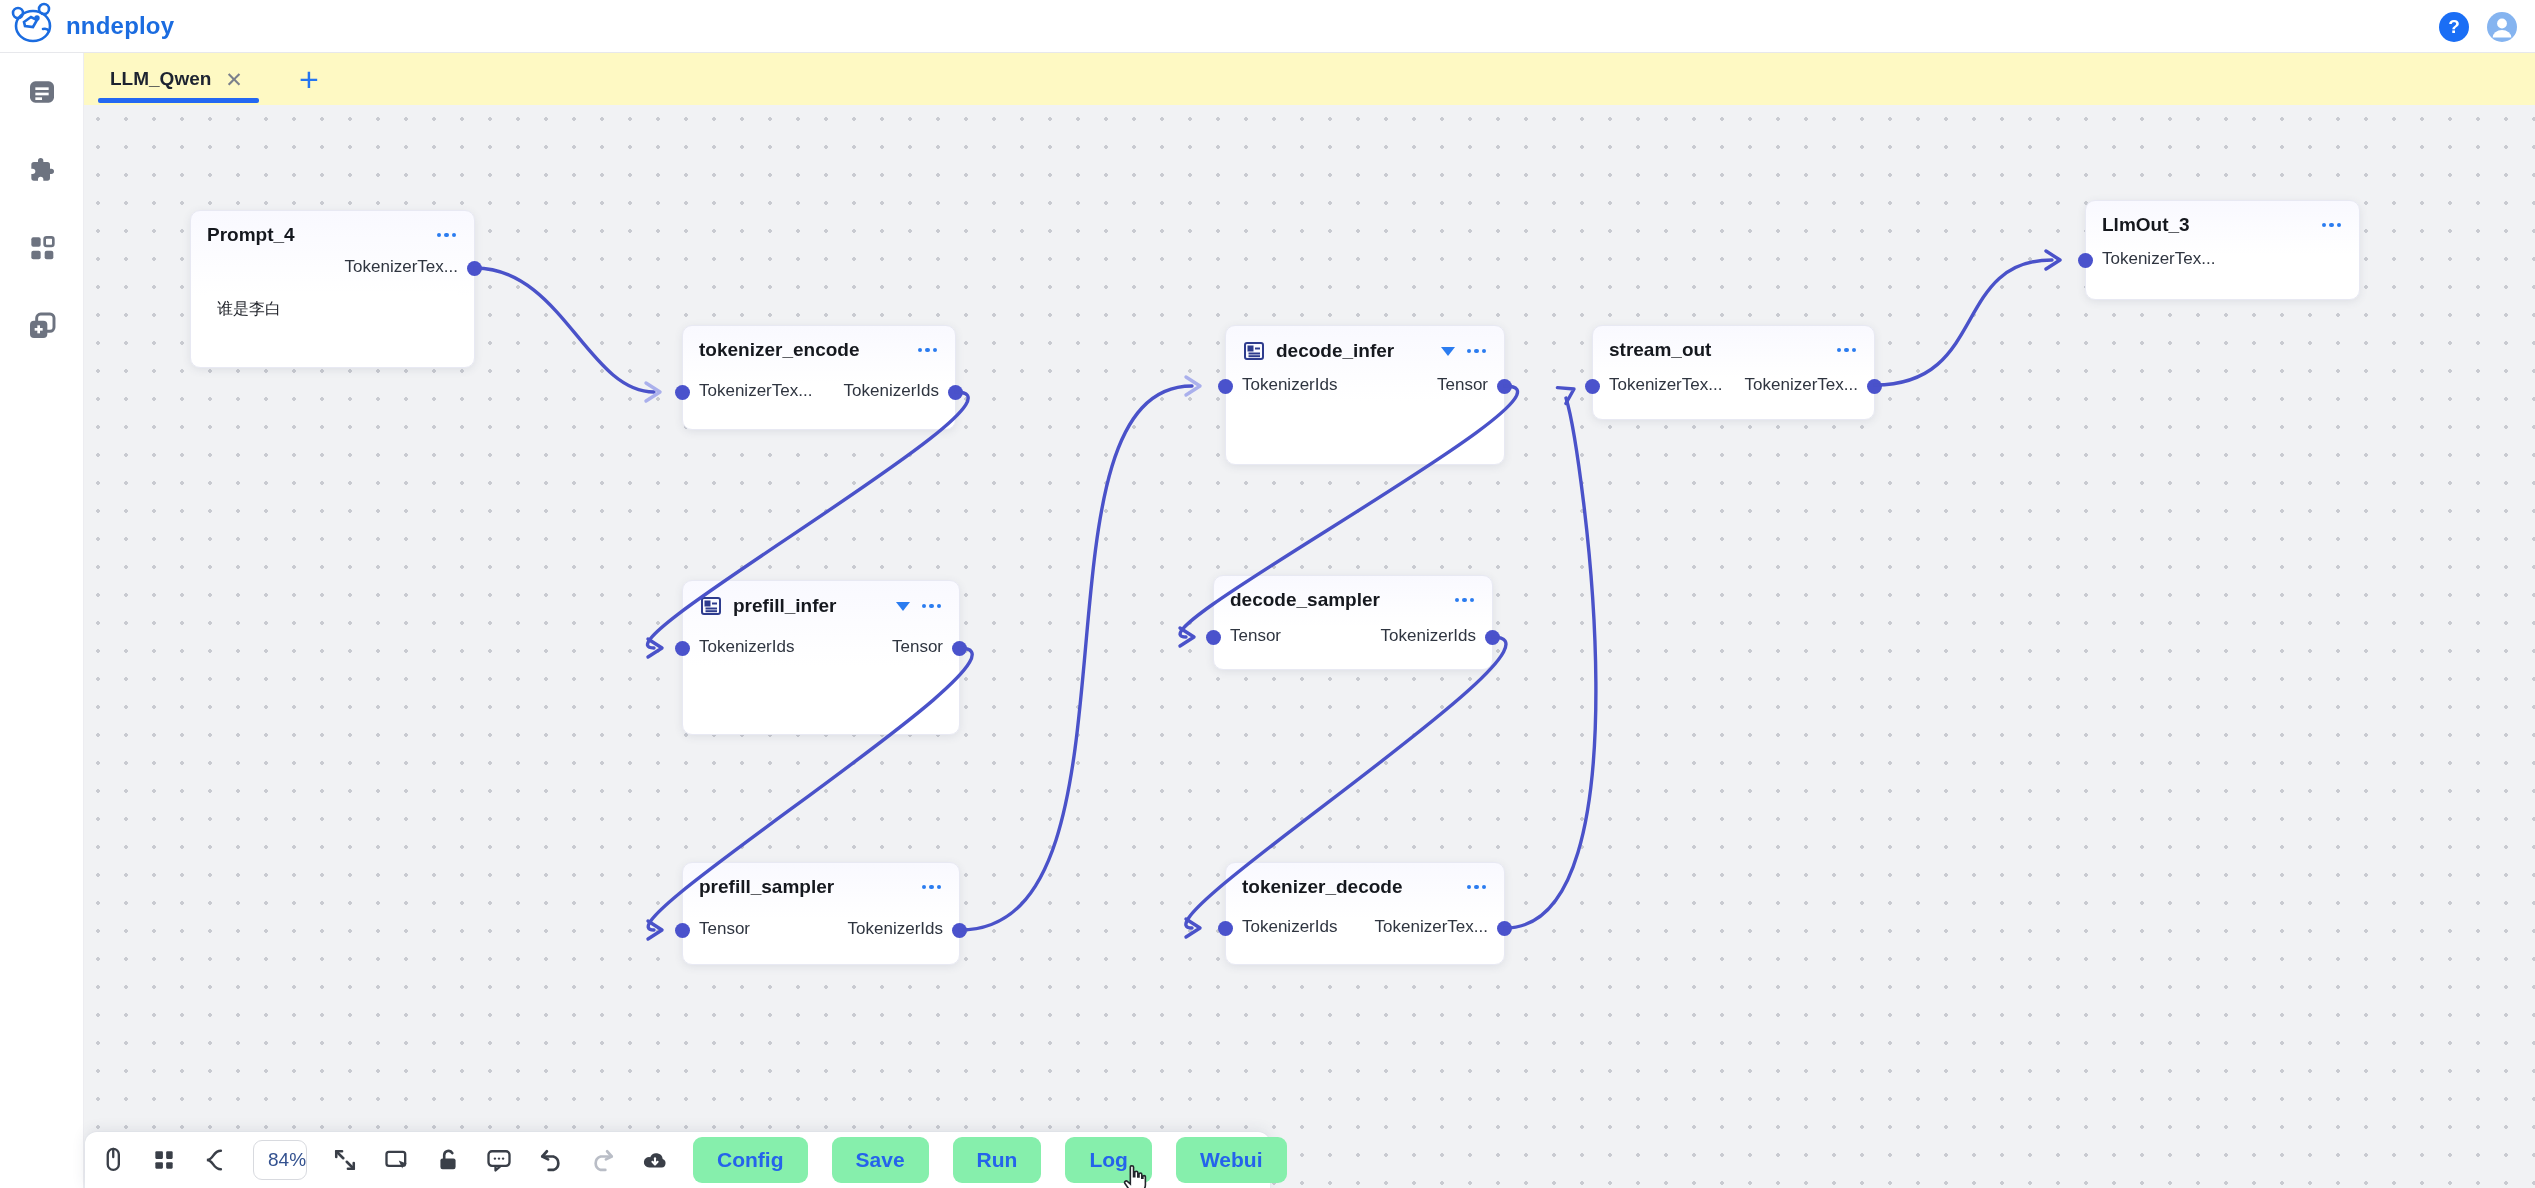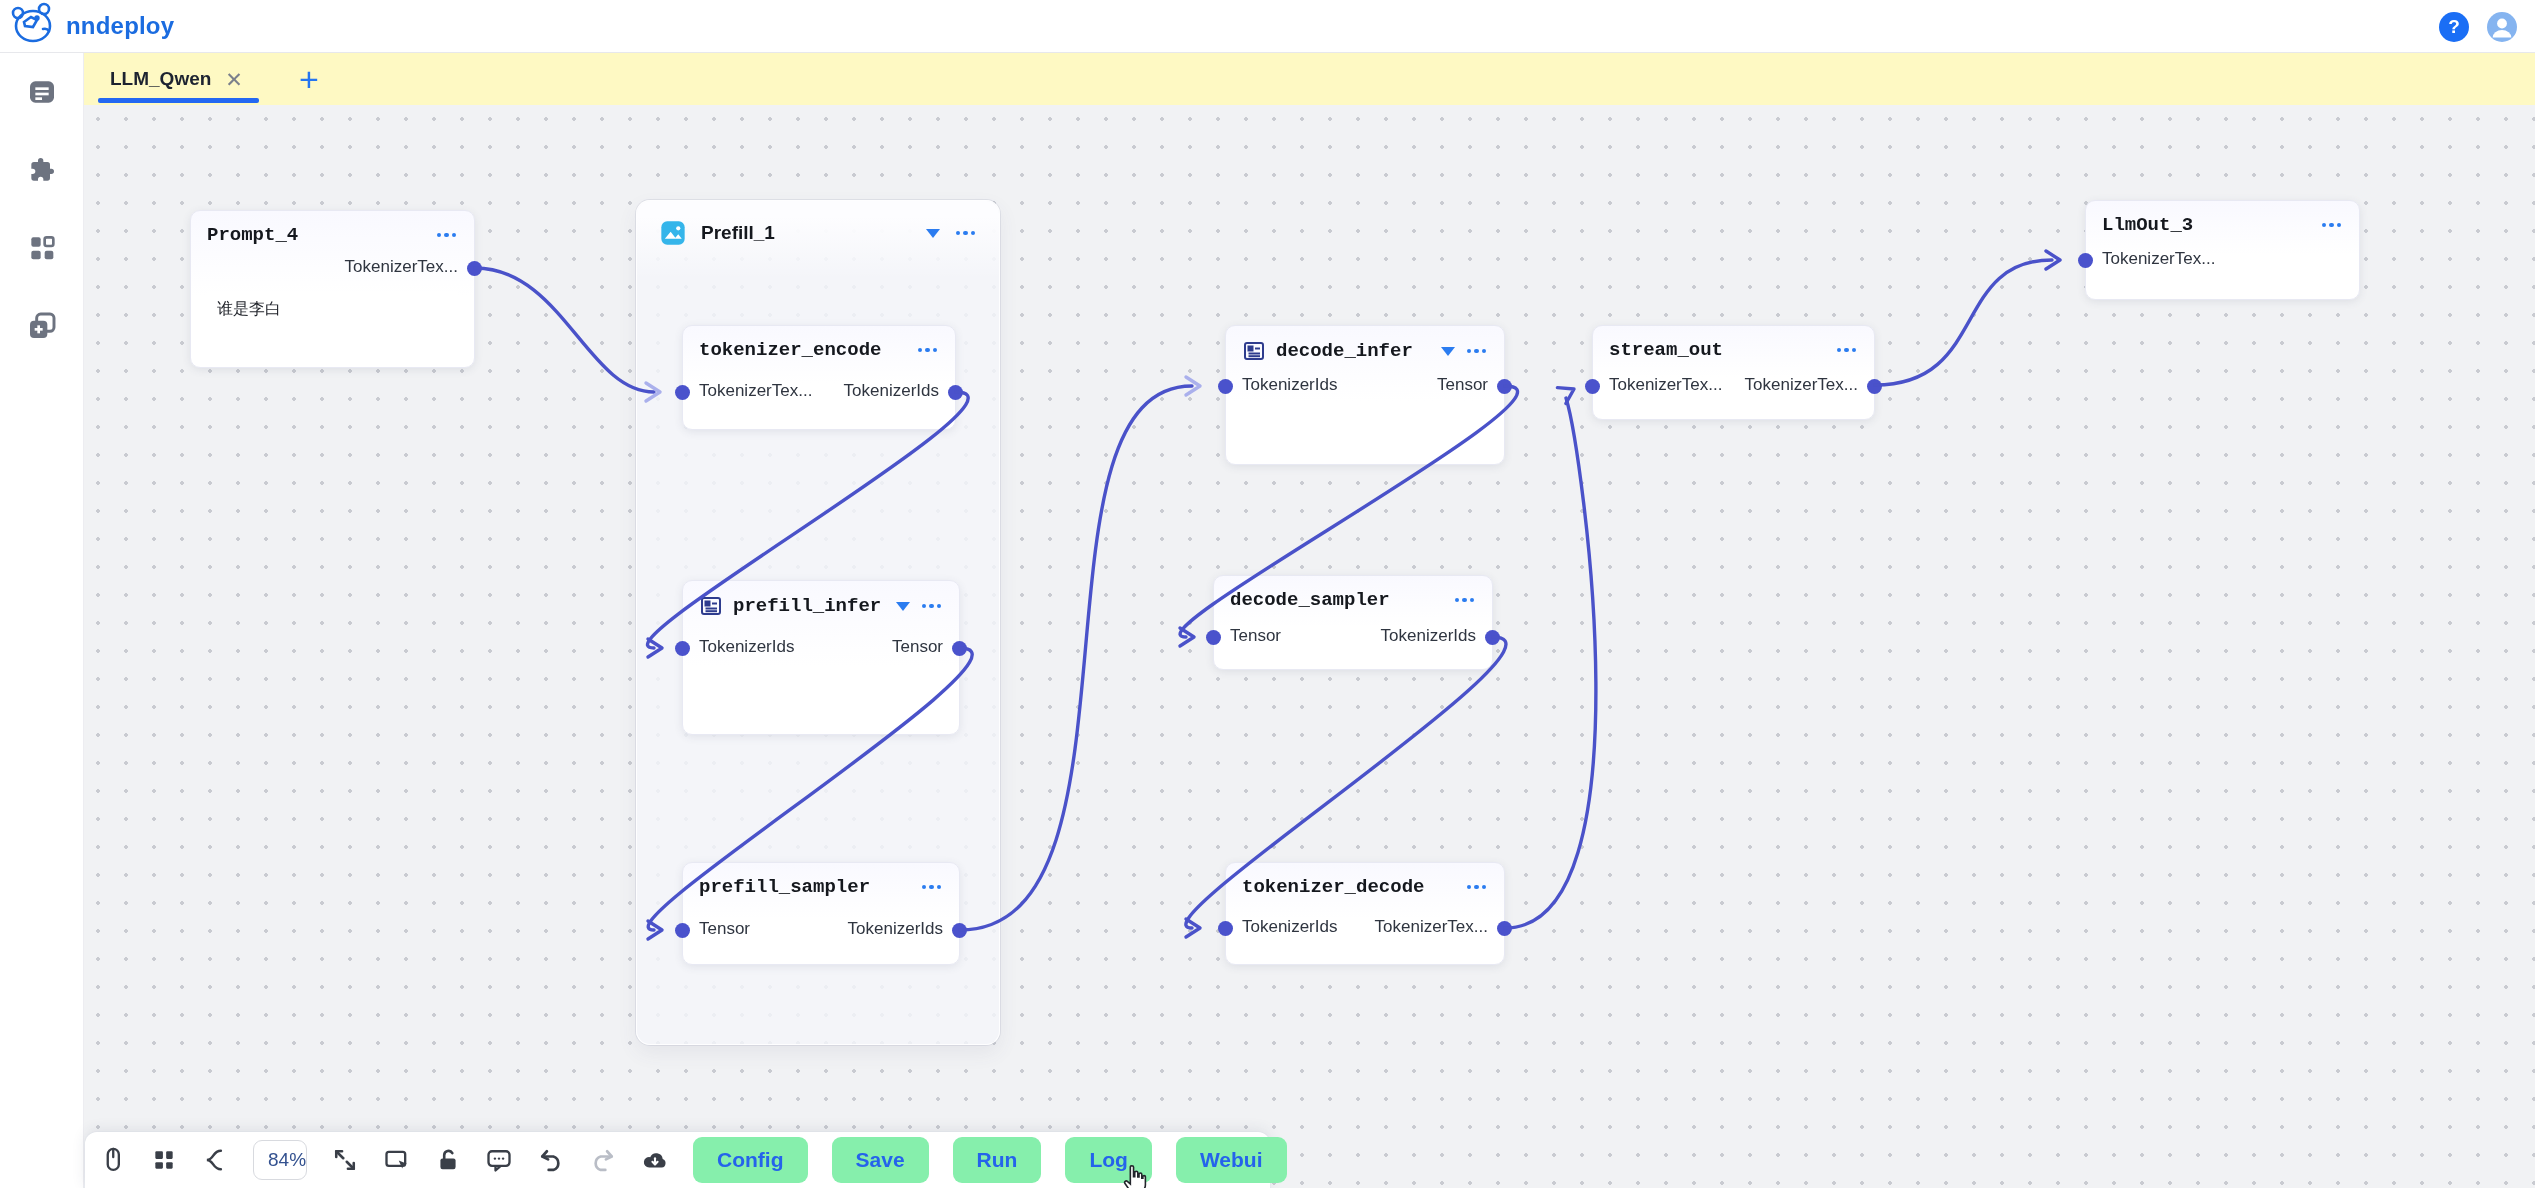--- a/index.html
+++ b/index.html
@@ -46,21 +46,21 @@
   .group::before { content:""; position:absolute; left:0; right:0; top:0; height:78px; border-radius:13px 13px 0 0;
     background:linear-gradient(180deg,#fdfdff 20%,rgba(250,250,253,0)); }
   .g-head { position:relative; display:flex; align-items:center; gap:14px; padding:18px 22px 0 22px; }
   .g-title { font-size:19px; font-weight:700; color:#15181e; flex:1; }
 
   
   .node { position:absolute; z-index:3; border-radius:10px;
     background:linear-gradient(180deg,#f9f9ff 0%,#ffffff 55%);
     border:1px solid #e8e9f3; box-shadow:0 2px 8px rgba(60,64,100,0.10); }
   .n-head { display:flex; align-items:center; gap:10px; padding:13px 16px 0 16px; }
-  .n-title { font-size:19px; font-weight:700; color:#15181e; flex:1; white-space:nowrap;font-family:Liberation Mono, monospace; }
+  .n-title { font-size:19px; font-weight:700; color:#15181e; flex:1; white-space:nowrap; }
   .ports { position:absolute; left:0; right:0; display:flex; justify-content:space-between;
     padding:0 16px; font-size:17px; color:#2f3540; }
   .p-in { text-align:left; } .p-out { text-align:right; margin-left:auto; }
   .dot { position:absolute; width:15px; height:15px; border-radius:50%; background:#4a52cc; z-index:4; }
   .dot-l { left:-8px; } .dot-r { right:-8px; }
 
   .menu-dots { display:flex; gap:3px; align-items:center; cursor:pointer; padding:2px; }
   .menu-dots i { width:4.5px; height:4.5px; border-radius:50%; background:#2b7cf0; }
   .caret { width:0; height:0; border-left:7px solid transparent; border-right:7px solid transparent;
     border-top:9px solid #2b7cf0; cursor:pointer; }
@@ -154,38 +154,20 @@
         <rect x="8" y="3" width="13" height="13" rx="3" fill="none" stroke="#6d7380" stroke-width="2.2"></rect>
         <rect x="3" y="8" width="13" height="13" rx="3" fill="#6d7380"></rect>
         <line x1="9.5" y1="11.5" x2="9.5" y2="17.5" stroke="#fff" stroke-width="2"></line>
         <line x1="6.5" y1="14.5" x2="12.5" y2="14.5" stroke="#fff" stroke-width="2"></line>
         </svg>
     </div>
   </div>
 
   <div class="canvas"></div>
 
-  <div class="group" style="left:636px;top:200px;width:364px;height:845px">
-    <div class="g-head">
-      <span class="g-icon">
-        <svg width="28" height="28" viewBox="0 0 24 24">
-            <rect x="2" y="2" width="20" height="20" rx="5" fill="#35b5ea"></rect>
-          <path d="M5 17 l5 -6 l4 5 l2.5 -3 l3 4 z" fill="#fff"></path>
-            <circle cx="16.5" cy="8" r="1.8" fill="#fff"></circle>
-          </svg>
-      </span>
-      <span class="g-title">Prefill_1</span>
-      <span class="caret"></span>
-      <span class="menu-dots">
-          <i></i>
-          <i></i>
-          <i></i>
-        </span>
-    </div>
-  </div>
 
 
   <div class="node" style="left:190px;top:210px;width:285px;height:158px">
     <div class="n-head">
       <span class="n-title">Prompt_4</span>
       <span class="menu-dots">
           <i></i>
           <i></i>
           <i></i>
         </span>

